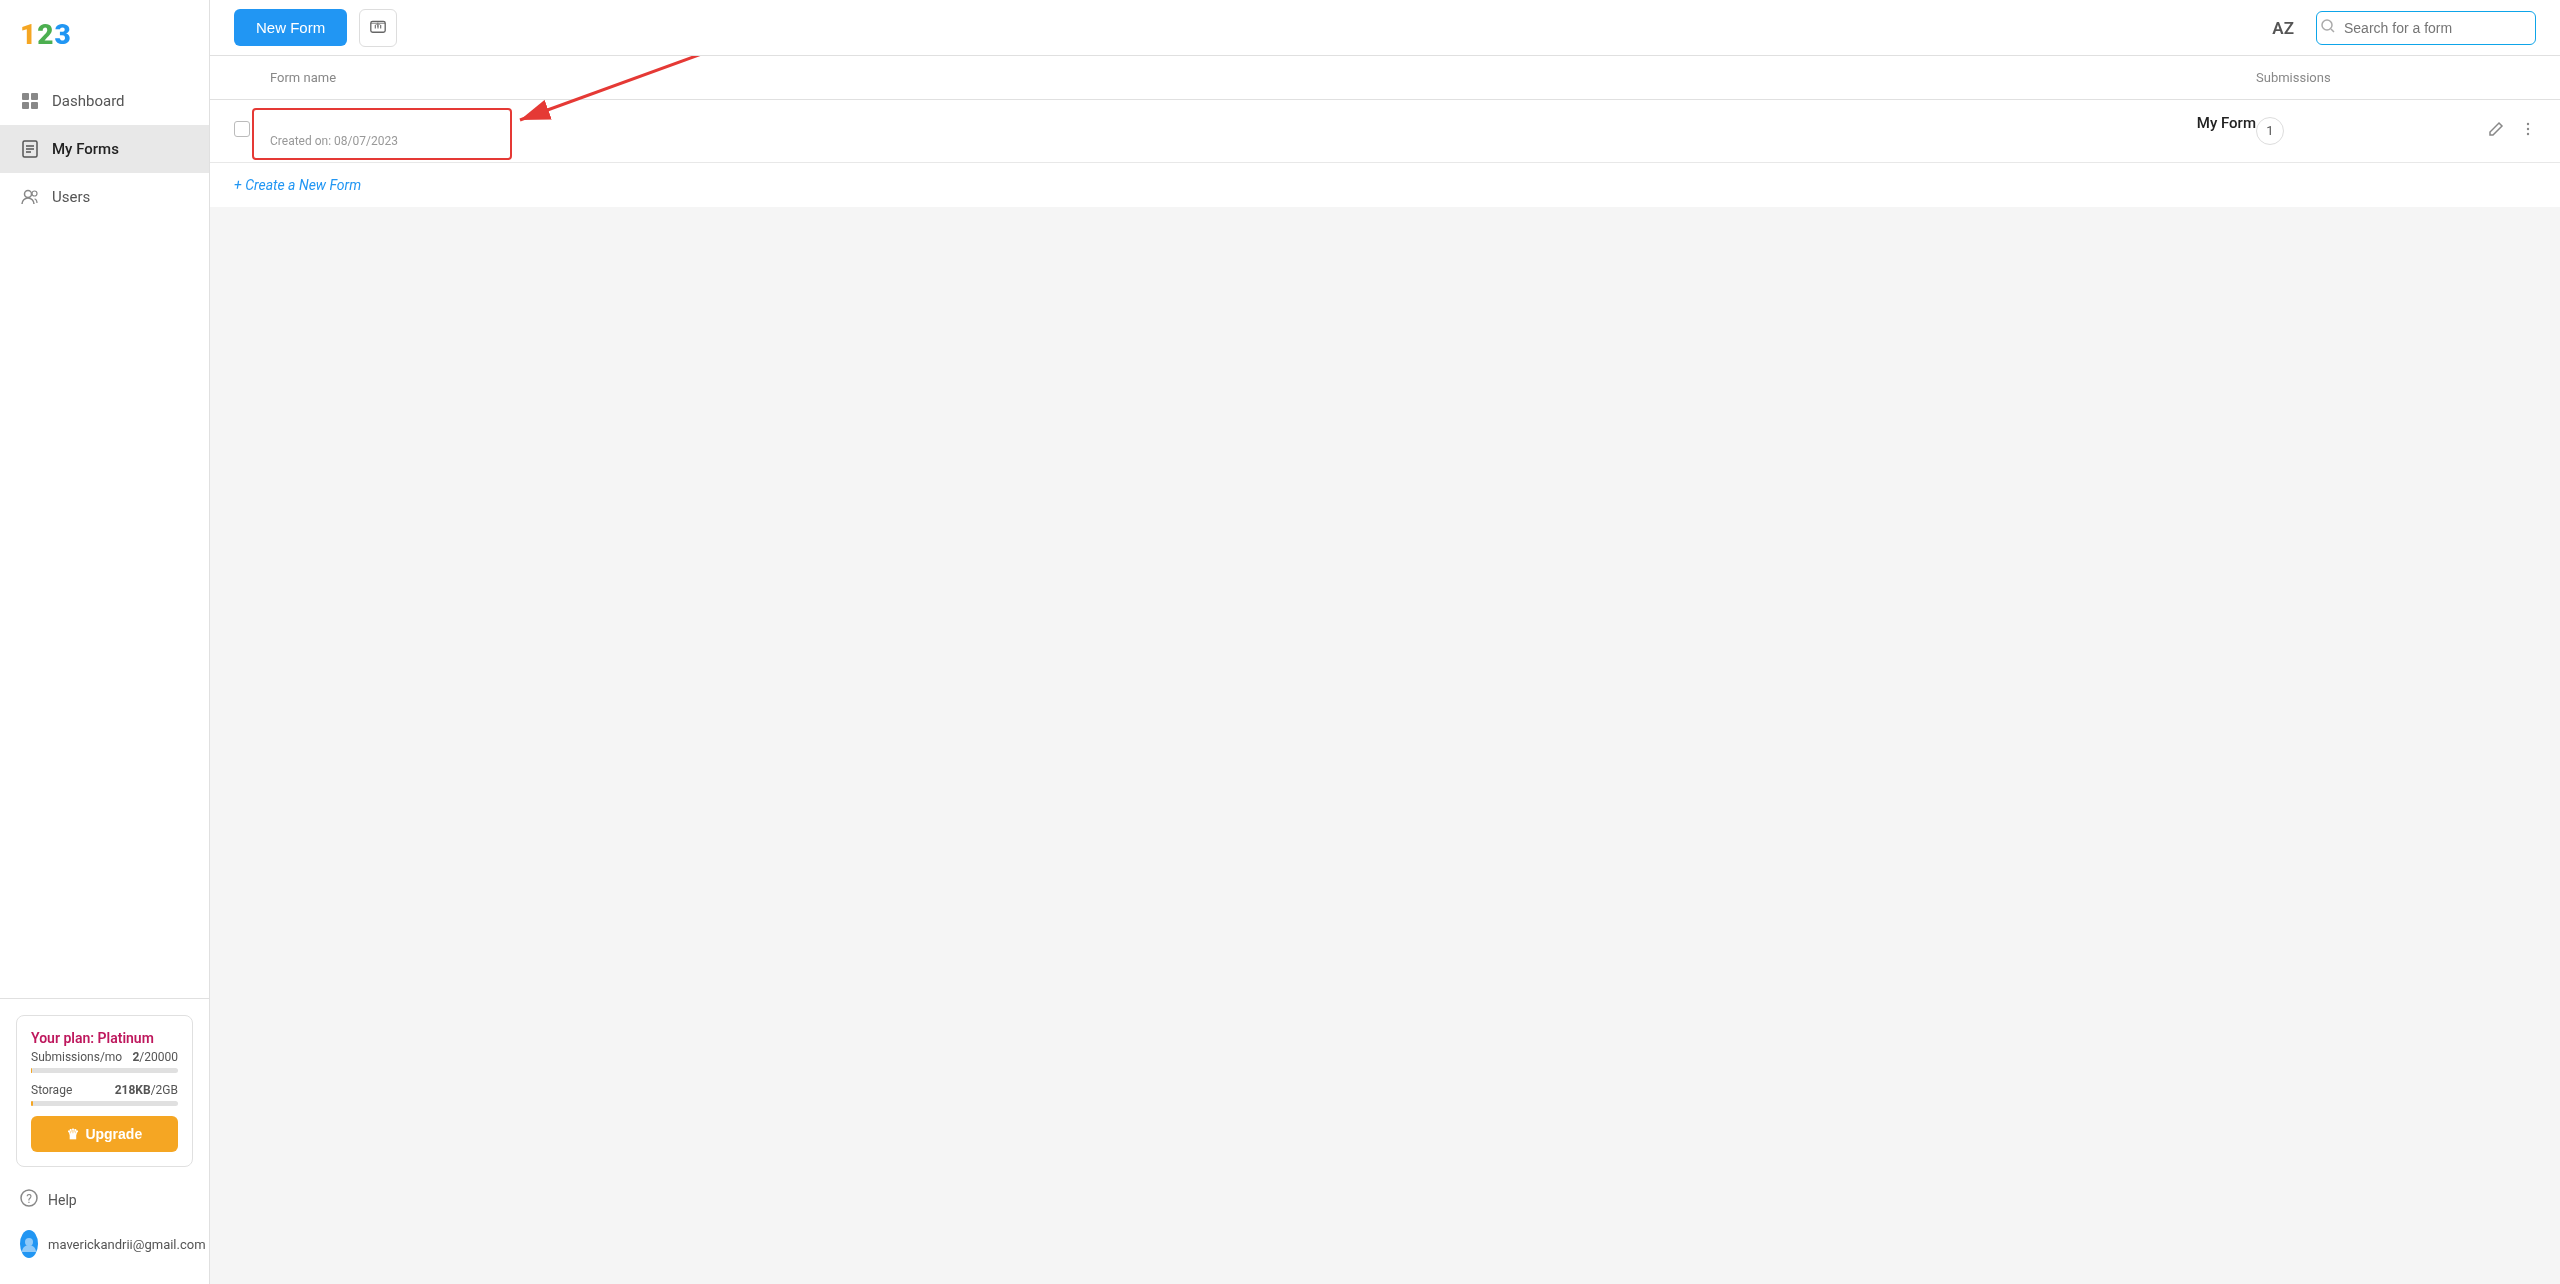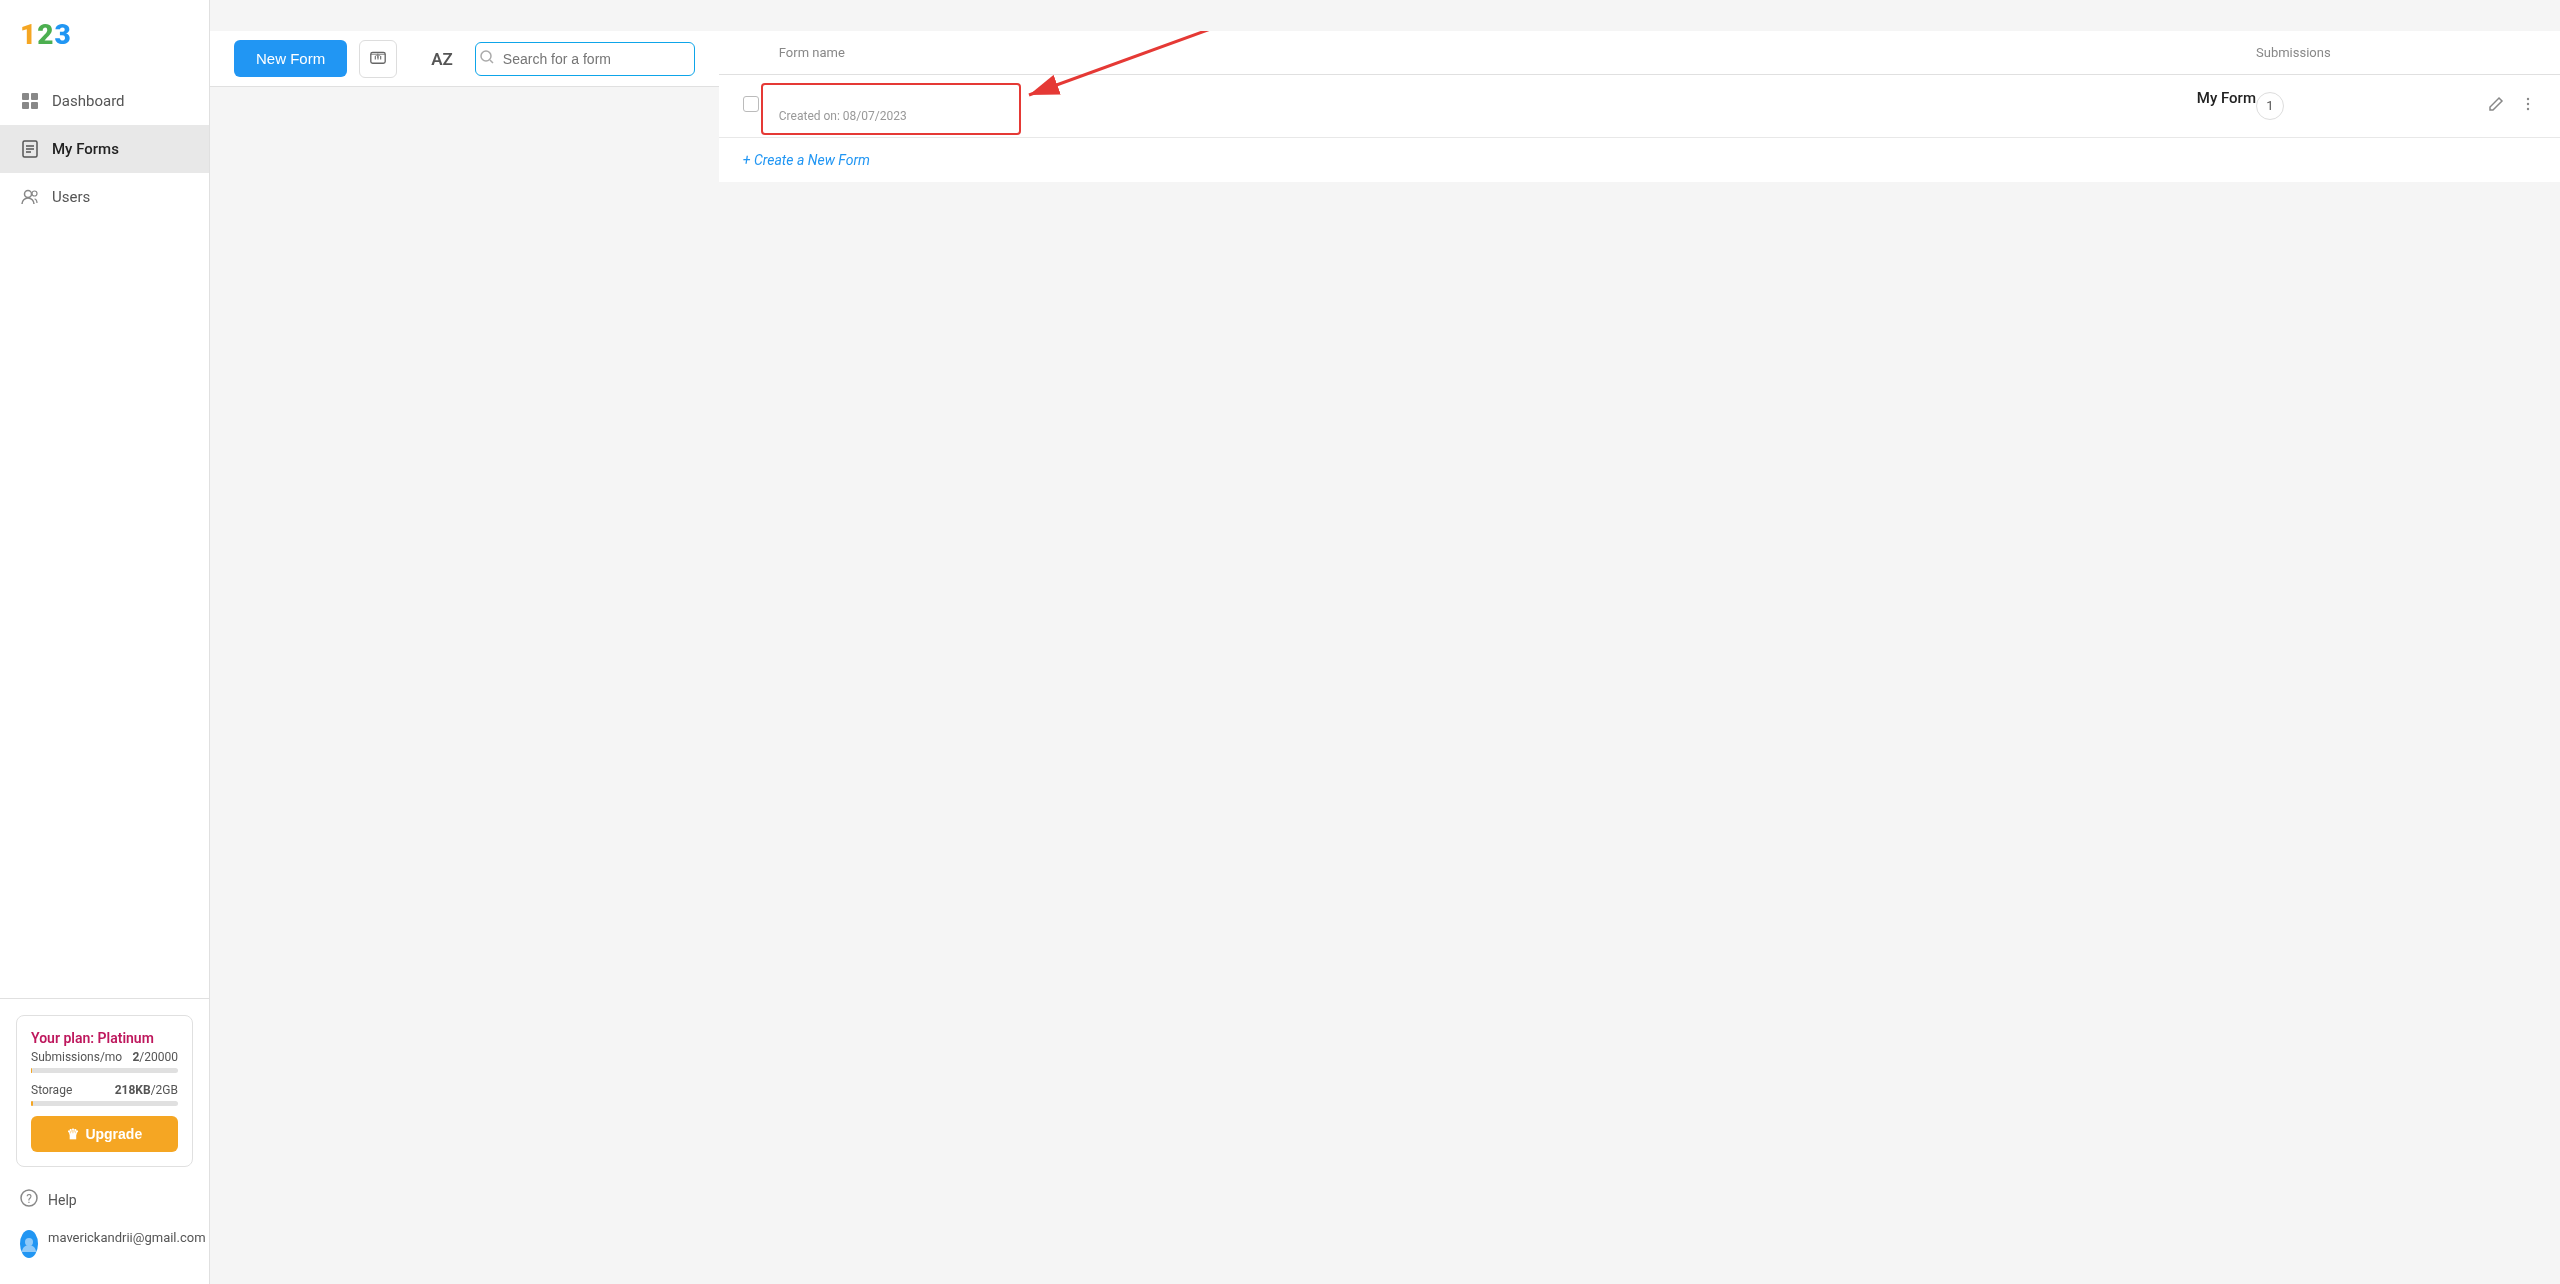--- a/index.html
+++ b/index.html
@@ -116,21 +116,21 @@
       display: flex;
       align-items: center;
       gap: 10px;
       padding: 10px 4px;
       cursor: pointer;
       color: #555;
       font-size: 14px;
     }
     .user-item {
       display: flex;
-      align-items: flex-start;
+      align-items: center;
       gap: 10px;
       padding: 10px 4px;
       cursor: pointer;
       color: #555;
       font-size: 13px;
     }
     .user-avatar {
       width: 28px;
       height: 28px;
       border-radius: 50%;
@@ -139,23 +139,22 @@
       align-items: center;
       justify-content: center;
       color: #fff;
       font-size: 14px;
     }
 
     
     .main {
       flex: 1;
       display: flex;
-      flex-direction: row;
+      flex-direction: column;
       overflow: hidden;
-      margin-top: 31px;
     }
 
     
     .topbar {
       background: #fff;
       border-bottom: 1px solid #e0e0e0;
       padding: 0 24px;
       height: 56px;
       display: flex;
       align-items: center;

